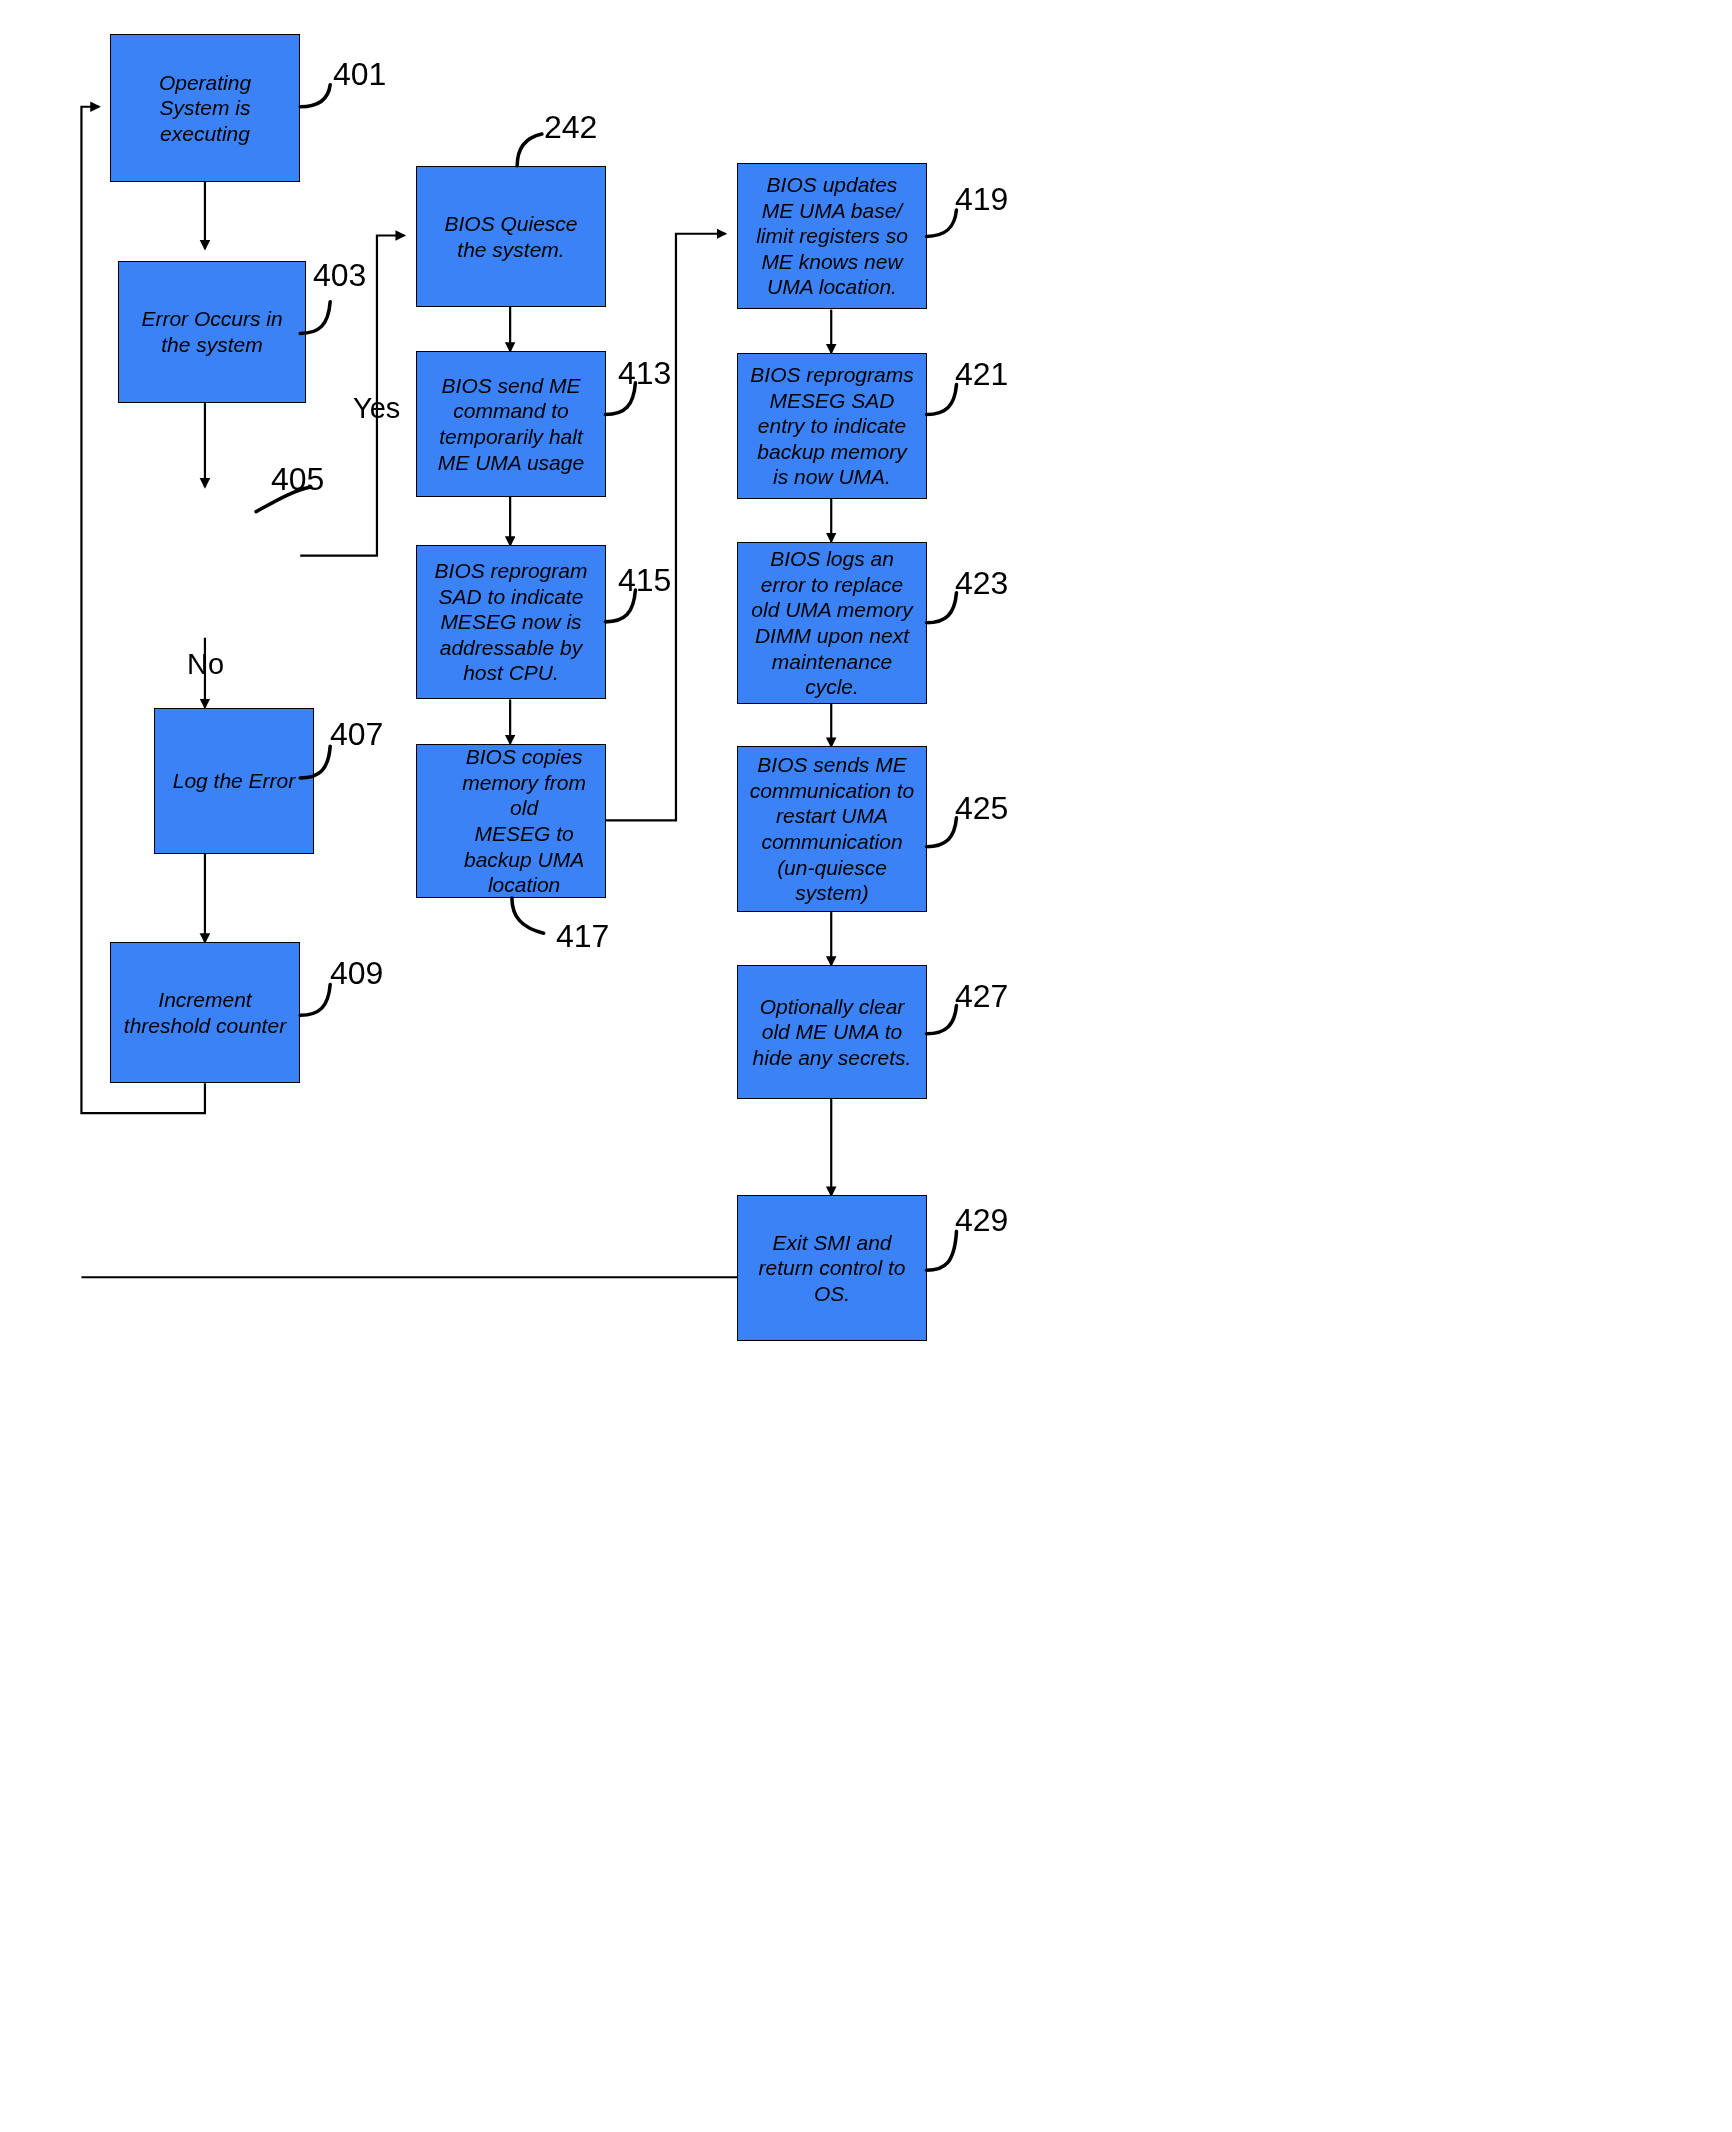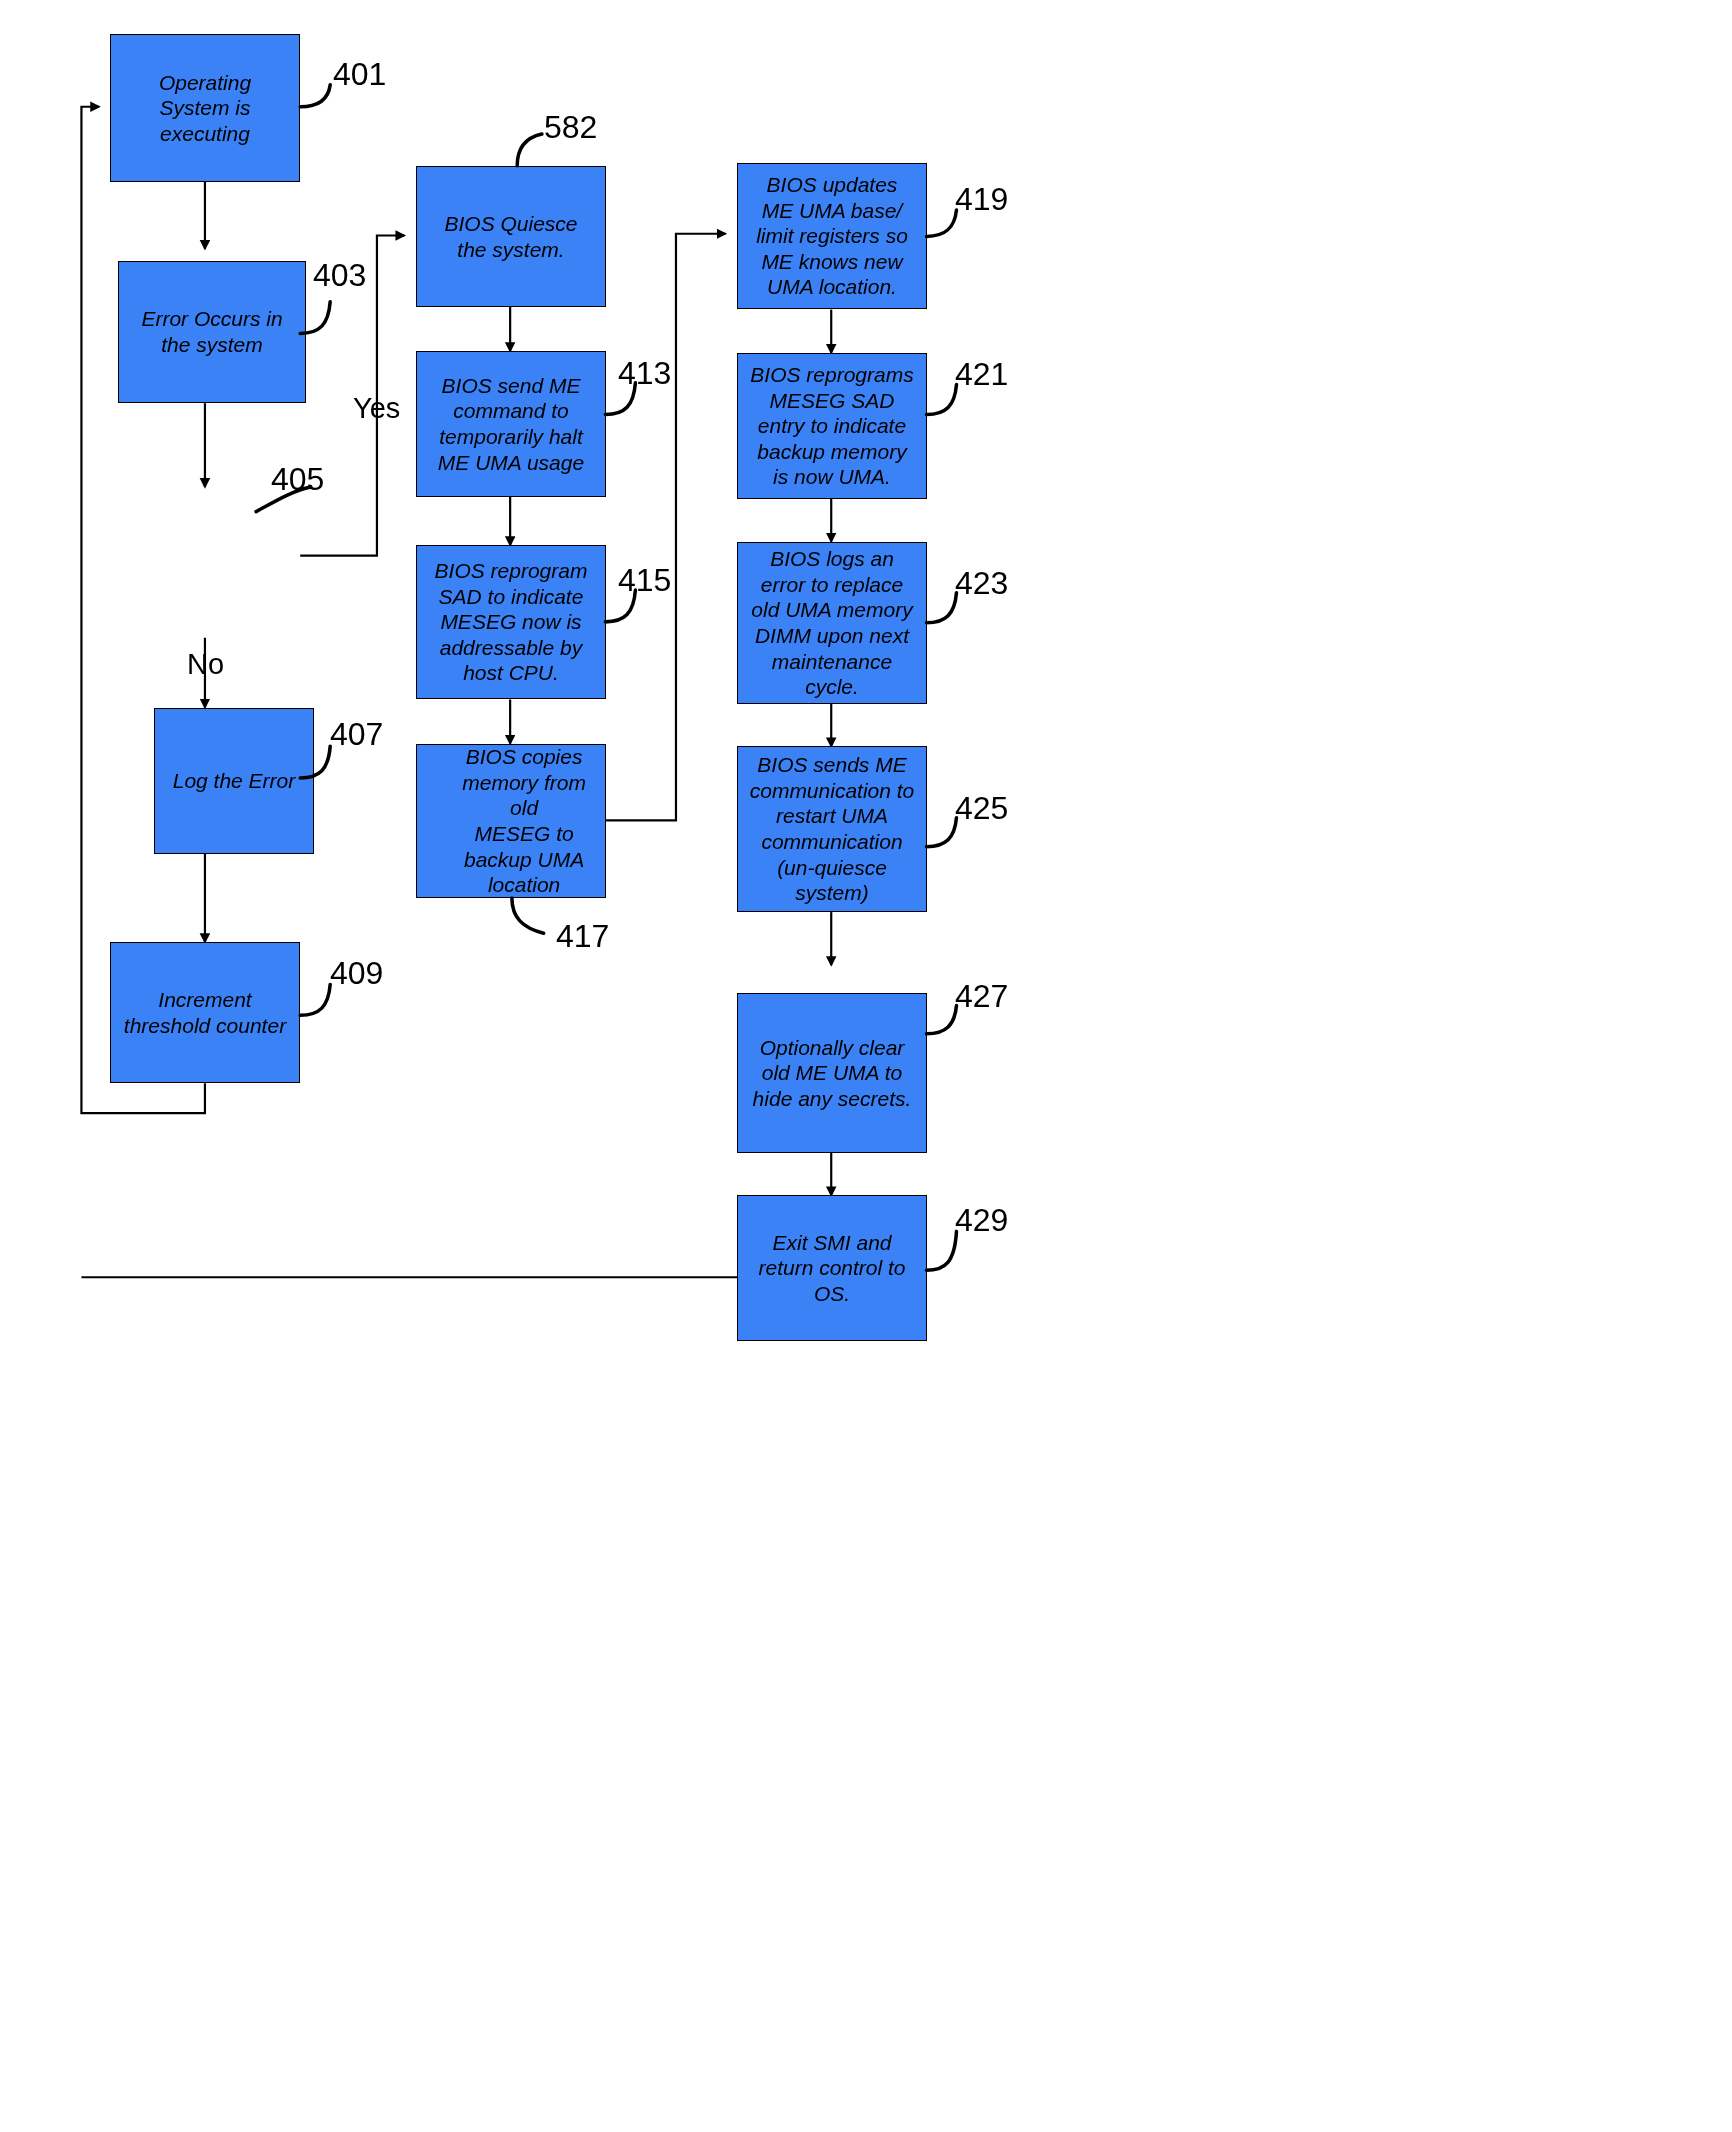--- a/index.html
+++ b/index.html
@@ -140,21 +140,21 @@
   <div class="node" style="left:110px; top:942px; width:190px; height:141px;">
     <span>Increment
 threshold counter</span>
   </div>
   <div class="ref" style="left:330px; top:955px;">409</div>
 
   <div class="node" style="left:416px; top:166px; width:190px; height:141px;">
     <span>BIOS Quiesce
 the system.</span>
   </div>
-  <div class="ref" style="left:544px; top:109px;">582</div>
+  <div class="ref" style="left:544px; top:109px;">242</div>
 
   <div class="node" style="left:416px; top:351px; width:190px; height:146px;">
     <span>BIOS send ME
 command to
 temporarily halt
 ME UMA usage</span>
   </div>
   <div class="ref" style="left:618px; top:355px;">413</div>
 
   <div class="node" style="left:416px; top:545px; width:190px; height:154px;">
@@ -206,21 +206,21 @@
   <div class="node" style="left:737px; top:746px; width:190px; height:166px;">
     <span>BIOS sends ME
 communication to
 restart UMA
 communication
 (un-quiesce
 system)</span>
   </div>
   <div class="ref" style="left:955px; top:790px;">425</div>
 
-  <div class="node" style="left:737px; top:965px; width:190px; height:160px;margin-top:28px;">
+  <div class="node" style="left:737px; top:965px; width:190px; height:134px;">
     <span>Optionally clear
 old ME UMA to
 hide any secrets.</span>
   </div>
   <div class="ref" style="left:955px; top:978px;">427</div>
 
   <div class="node" style="left:737px; top:1195px; width:190px; height:146px;">
     <span>Exit SMI and
 return control to
 OS.</span>

